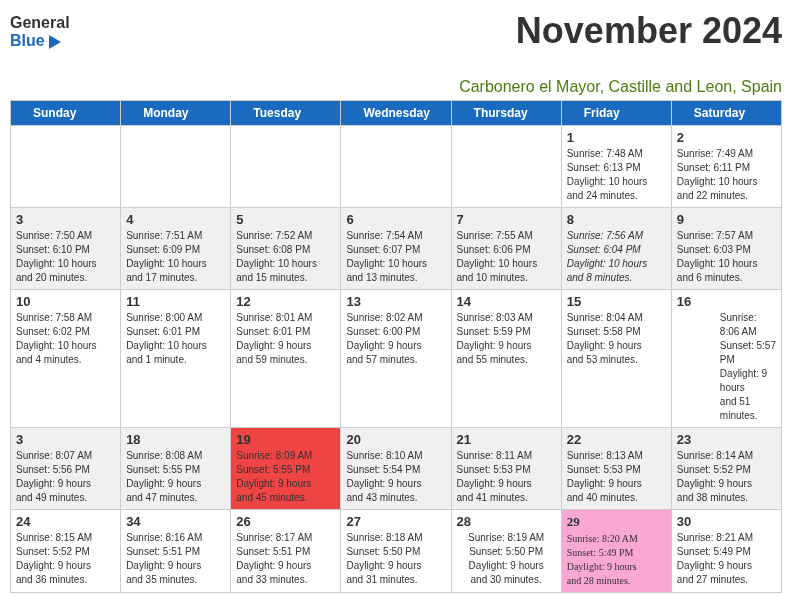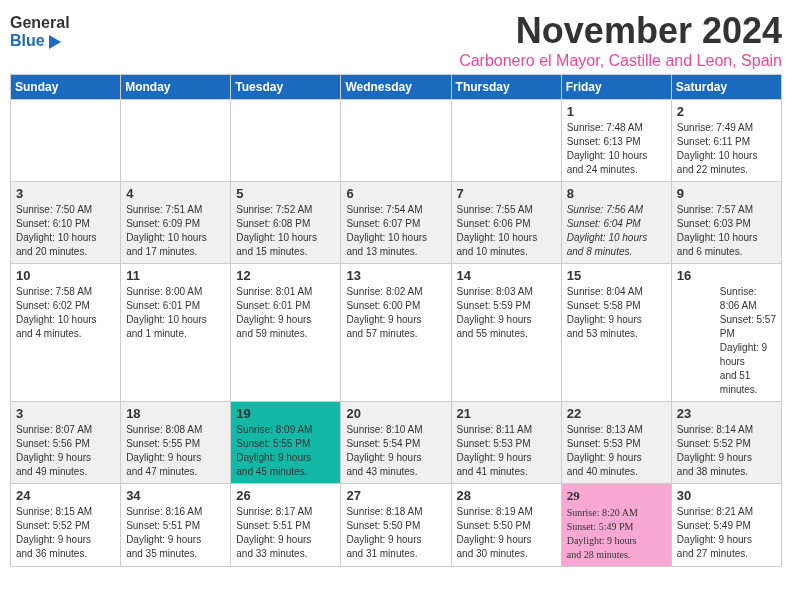--- a/index.html
+++ b/index.html
@@ -24,32 +24,33 @@
     .title-section {
       text-align: right;
     }
     .month-title {
       font-size: 36px;
       font-weight: bold;
       color: #333;
     }
     .location-title {
       font-size: 16px;
-      color: #ec4899;
+      color: #4d7c0f;
+      margin-top: 26px;
     }
     table {
       width: 100%;
       border-collapse: collapse;
       table-layout: fixed;
     }
     th {
       background-color: #1a6abf;
       color: #fff;
       text-align: left;
-      padding: 5px 4px;
+      padding: 5px 22px;
       font-size: 12px;
       font-weight: bold;
       border: 1px solid #ccc;
     }
     td {
       vertical-align: top;
       border: 1px solid #ccc;
       padding: 4px 5px;
       font-size: 10px;
       color: #333;
@@ -235,21 +236,21 @@
 Daylight: 9 hours
 and 49 minutes.</div>
         </td>
         <td style="background-color: rgb(240, 240, 240);">
           <span class="day-num">18</span>
           <div class="day-info" style="white-space: pre-line;">Sunrise: 8:08 AM
 Sunset: 5:55 PM
 Daylight: 9 hours
 and 47 minutes.</div>
         </td>
-        <td style="background-color: #14b8a6;">
+        <td style="background-color: #ef4444;">
           <span class="day-num">19</span>
           <div class="day-info" style="white-space: pre-line;">Sunrise: 8:09 AM
 Sunset: 5:55 PM
 Daylight: 9 hours
 and 45 minutes.</div>
         </td>
         <td style="background-color: rgb(240, 240, 240);">
           <span class="day-num">20</span>
           <div class="day-info" style="white-space: pre-line;">Sunrise: 8:10 AM
 Sunset: 5:54 PM
@@ -302,21 +303,21 @@
         </td>
         <td style="background-color: rgb(255, 255, 255);">
           <span class="day-num">27</span>
           <div class="day-info" style="white-space: pre-line;">Sunrise: 8:18 AM
 Sunset: 5:50 PM
 Daylight: 9 hours
 and 31 minutes.</div>
         </td>
         <td style="background-color: rgb(255, 255, 255);">
           <span class="day-num">28</span>
-          <div class="day-info" style="white-space: pre-line;">Sunrise: 8:19 AM
+          <div class="day-info" style="white-space: pre-line; text-align: center;">Sunrise: 8:19 AM
 Sunset: 5:50 PM
 Daylight: 9 hours
 and 30 minutes.</div>
         </td>
         <td style="background-color: #f9a8d4; font-family: Liberation Serif, serif;">
           <span class="day-num">29</span>
           <div class="day-info" style="white-space: pre-line;">Sunrise: 8:20 AM
 Sunset: 5:49 PM
 Daylight: 9 hours
 and 28 minutes.</div>

